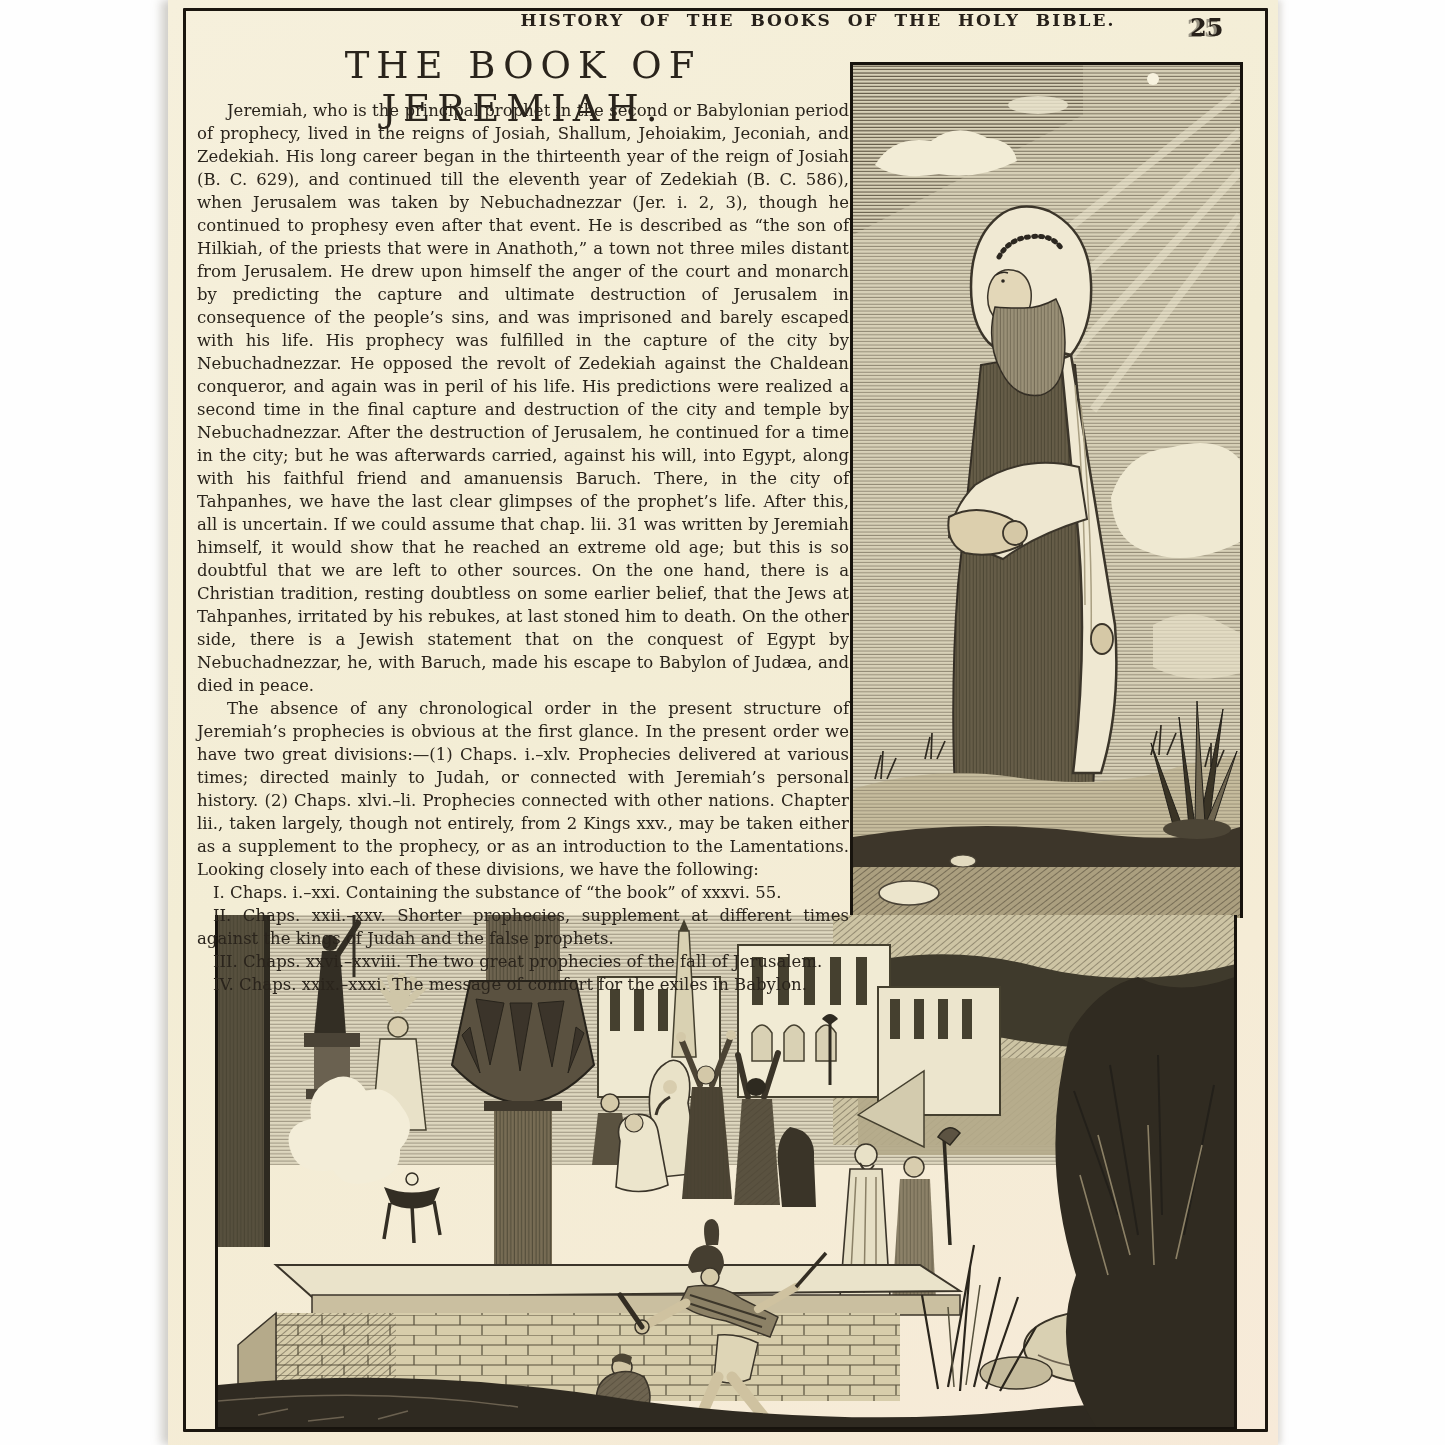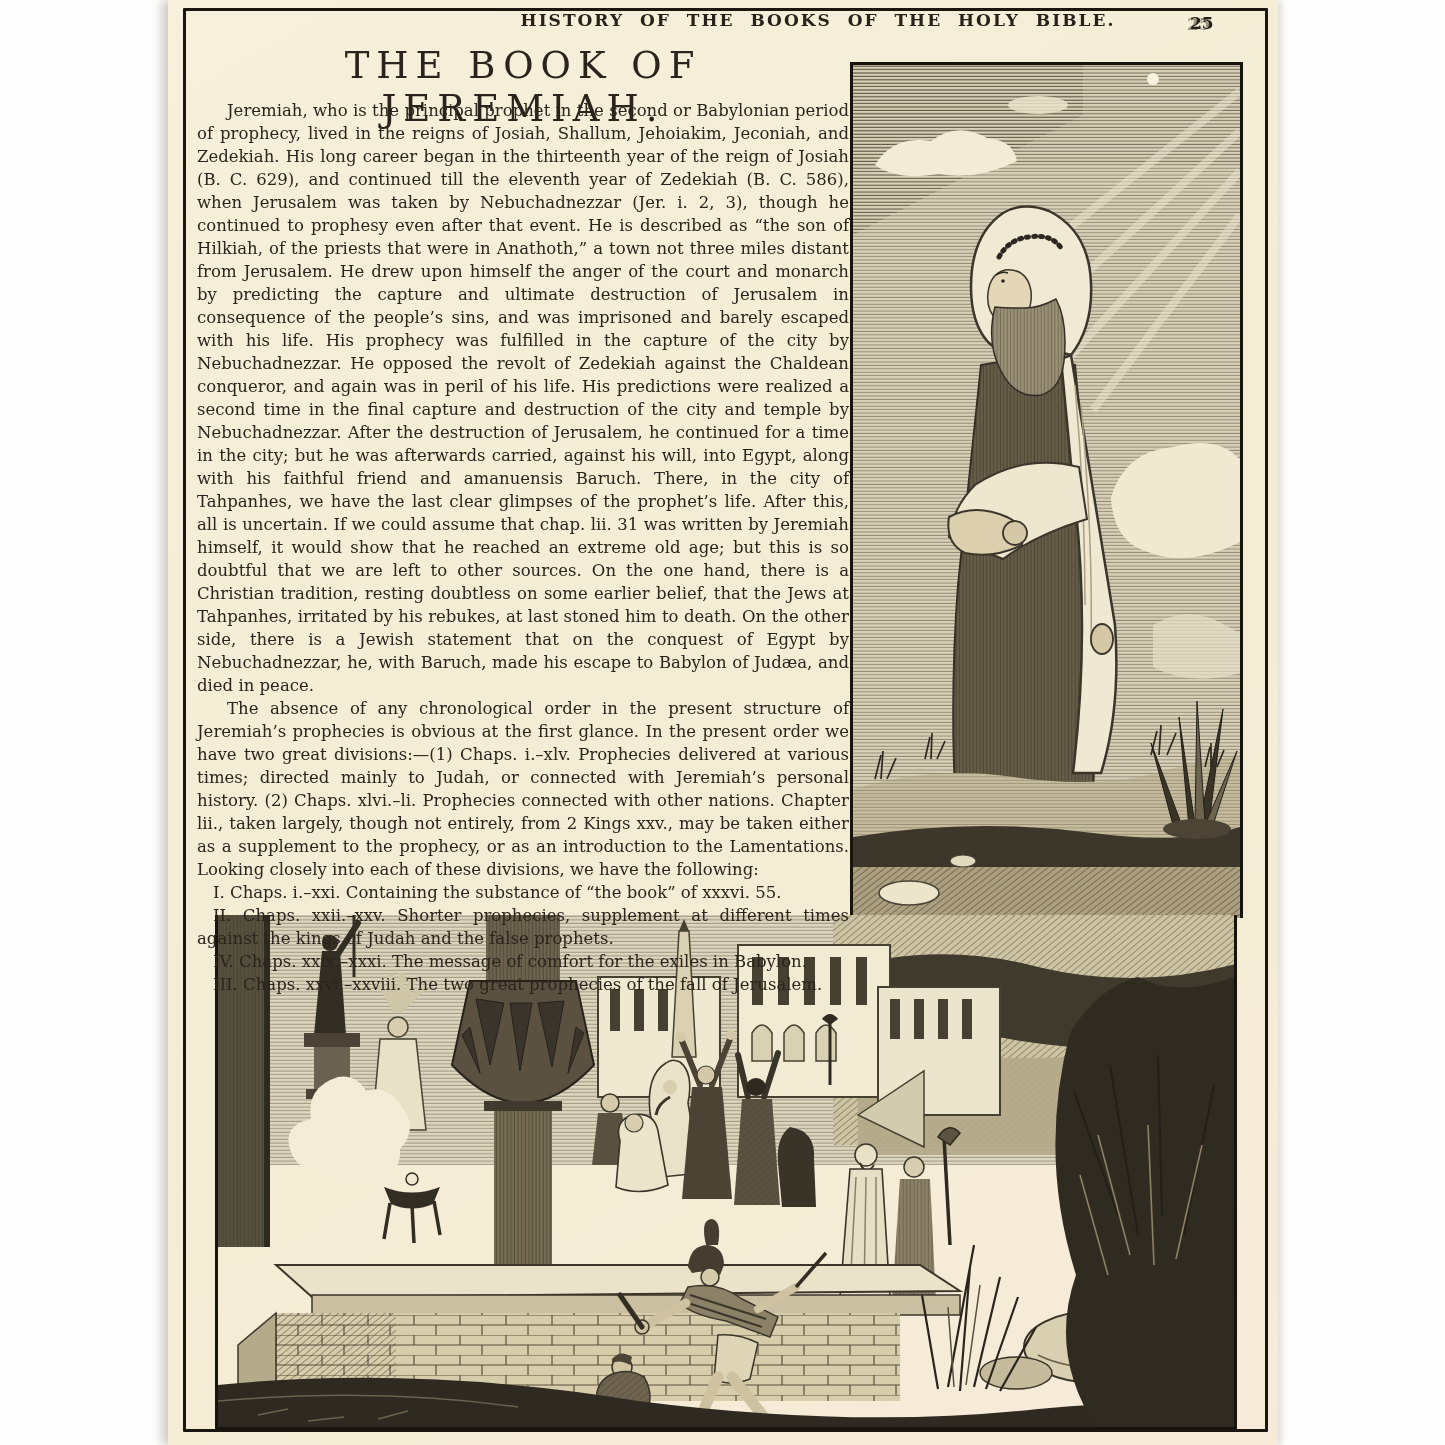--- a/index.html
+++ b/index.html
@@ -5,21 +5,21 @@
   html,body{margin:0;padding:0;background:#ffffff;}
   .canvas{position:relative;width:1445px;height:1445px;background:#fefefe;overflow:hidden;
           font-family:"DejaVu Serif", serif;}
   .paper{position:absolute;left:168px;top:0;width:1110px;height:1445px;
          background:linear-gradient(150deg,#f6f0dc 0%,#f3edd5 45%,#f5ecd6 75%,#f7ead9 100%);
          box-shadow:-7px 0 9px rgba(130,124,108,.35), 4px 0 6px rgba(150,144,126,.25);}
   .frame{position:absolute;left:15px;top:8px;width:1085px;height:1424px;box-sizing:border-box;
          border:3px solid #1b160f;border-radius:1px;pointer-events:none;z-index:6;}
   .running-head{position:absolute;left:150px;top:10px;width:1000px;text-align:center;
          font-size:17px;font-weight:bold;letter-spacing:2px;word-spacing:8px;color:#27211a;z-index:3;}
-  .page-number{position:absolute;left:1022px;top:13px;font-size:17px;font-weight:bold;color:#27211a;
+  .page-number{position:absolute;left:1022px;top:13px;font-size:24px;font-weight:bold;color:#27211a;
          text-shadow:-3px 1px 0 rgba(43,38,30,.45);z-index:3;}
   .title{position:absolute;left:29px;top:44px;width:652px;margin:0;text-align:center;
          font-size:37px;font-weight:400;letter-spacing:7px;color:#2a241c;z-index:3;}
   .textcol{position:absolute;left:29px;top:99px;width:652px;text-align:justify;
          font-size:16.5px;line-height:23px;color:#2a241c;z-index:3;}
   .textcol p{margin:0;}
   .para{text-indent:30px;}
   .division{text-indent:16px;}
   figure{margin:0;padding:0;}
   .fig-right{position:absolute;left:682px;top:62px;width:387px;height:853px;z-index:2;
@@ -40,22 +40,22 @@
     <div class="running-head">HISTORY OF THE BOOKS OF THE HOLY BIBLE.</div>
     <div class="page-number">25</div>
 
     <h1 class="title">THE BOOK OF JEREMIAH.</h1>
 
     <div class="textcol">
       <p class="para">Jeremiah, who is the principal prophet in the second or Babylonian period of prophecy, lived in the reigns of Josiah, Shallum, Jehoiakim, Jeconiah, and Zedekiah.  His long career began in the thirteenth year of the reign of Josiah (B. C. 629), and continued till the eleventh year of Zedekiah (B. C. 586), when Jerusalem was taken by Nebuchadnezzar (Jer. i. 2, 3), though he continued to prophesy even after that event.  He is described as “the son of Hilkiah, of the priests that were in Anathoth,” a town not three miles distant from Jerusalem. He drew upon himself the anger of the court and monarch by predicting the capture and ultimate destruction of Jerusalem in consequence of the people’s sins, and was imprisoned and barely escaped with his life.  His prophecy was fulfilled in the capture of the city by Nebuchadnezzar.  He opposed the revolt of Zedekiah against the Chaldean conqueror, and again was in peril of his life. His predictions were realized a second time in the final capture and destruction of the city and temple by Nebuchadnezzar.  After the destruction of Jerusalem, he continued for a time in the city; but he was afterwards carried, against his will, into Egypt, along with his faithful friend and amanuensis Baruch.  There, in the city of Tahpanhes, we have the last clear glimpses of the prophet’s life. After this, all is uncertain.  If we could assume that chap. lii. 31 was written by Jeremiah himself, it would show that he reached an extreme old age; but this is so doubtful that we are left to other sources.  On the one hand, there is a Christian tradition, resting doubtless on some earlier belief, that the Jews at Tahpanhes, irritated by his rebukes, at last stoned him to death.  On the other side, there is a Jewish statement that on the conquest of Egypt by Nebuchadnezzar, he, with Baruch, made his escape to Babylon of Judæa, and died in peace.</p>
       <p class="para">The absence of any chronological order in the present structure of Jeremiah’s prophecies is obvious at the first glance.  In the present order we have two great divisions:—(1) Chaps. i.–xlv.  Prophecies delivered at various times; directed mainly to Judah, or connected with Jeremiah’s personal history.  (2) Chaps. xlvi.–li.  Prophecies connected with other nations.  Chapter lii., taken largely, though not entirely, from 2 Kings xxv., may be taken either as a supplement to the prophecy, or as an introduction to the Lamentations.  Looking closely into each of these divisions, we have the following:</p>
       <p class="division">I. Chaps. i.–xxi.  Containing the substance of “the book” of xxxvi. 55.</p>
       <p class="division">II. Chaps. xxii.–xxv.  Shorter prophecies, supplement at different times against the kings of Judah and the false prophets.</p>
+      <p class="division">III. Chaps. xxvi.–xxviii.  The two great prophecies of the fall of Jerusalem.</p>
       <p class="division">IV. Chaps. xxix.–xxxi.  The message of comfort for the exiles in Babylon.</p>
-      <p class="division">III. Chaps. xxvi.–xxviii.  The two great prophecies of the fall of Jerusalem.</p>
     </div>
 
     <figure class="fig-right">
       <svg width="387" height="853" viewBox="0 0 387 853">
         <defs>
           <pattern id="rh" width="4" height="3.4" patternUnits="userSpaceOnUse">
             <path d="M0 1.2H4" stroke="#584f3e" stroke-width="1"></path>
           </pattern>
           <pattern id="rv" width="3.4" height="4" patternUnits="userSpaceOnUse">
             <path d="M1.2 0V4" stroke="#46402f" stroke-width="1"></path>

